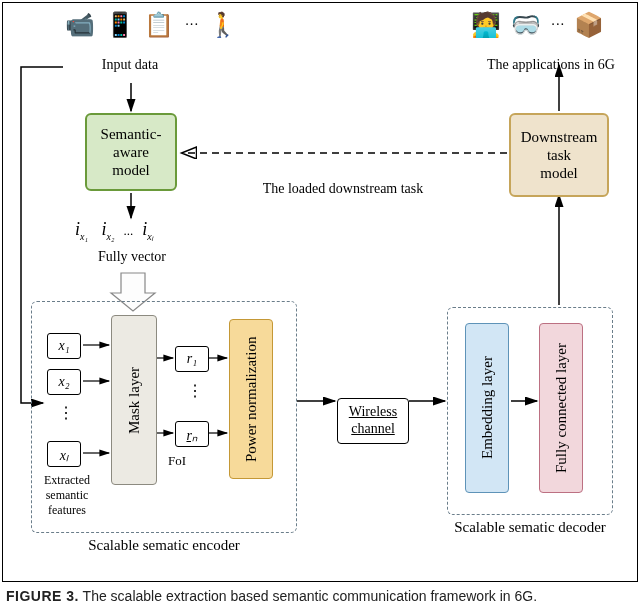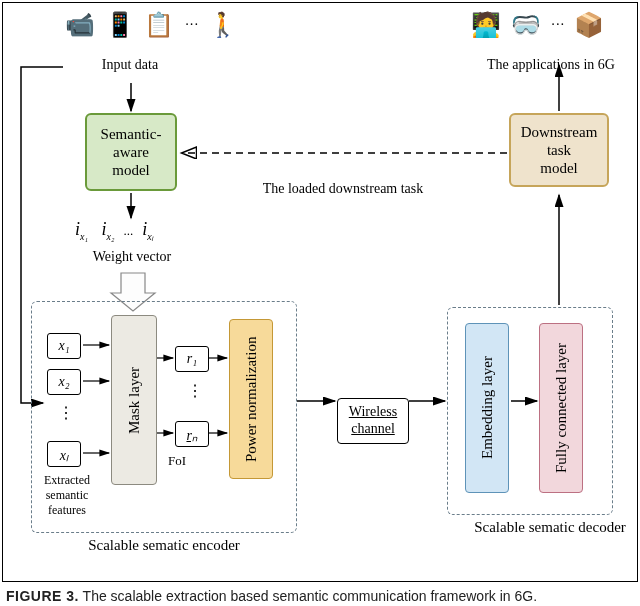--- a/index.html
+++ b/index.html
@@ -25,21 +25,21 @@
     border: 2px solid;
     border-radius: 6px;
     text-align: center;
     display: flex;
     align-items: center;
     justify-content: center;
     font-size: 15px;
     line-height: 1.2;
   }
   .sem-aware { background:#d7e9c7; border-color:#6a9a3a; width:92px; height:78px; }
-  .down-task { background:#efe3cc; border-color:#c6a55a; width:100px; height:74px; }
+  .down-task { background:#efe3cc; border-color:#c6a55a; width:100px; height:84px; }
   .enc-box { border:1.5px dashed #6a7d8a; border-radius:6px; background:transparent; }
   .dec-box { border:1.5px dashed #6a7d8a; border-radius:6px; background:transparent; }
   .small-box { border:1.5px solid #000; border-radius:3px; background:#fff; width:34px; height:26px; font-style:italic; font-size:14px; display:flex; align-items:center; justify-content:center; }
   .lbl { font-size:14px; text-align:center; }
   .mask-layer { background:#eceae3; border:1.5px solid #8c8a80; width:46px; height:170px; border-radius:4px; }
   .power-norm { background:#f7da9a; border:1.5px solid #c49836; width:44px; height:160px; border-radius:4px; }
   .emb-layer  { background:#d2e6f5; border:1.5px solid #5e93b8; width:44px; height:170px; border-radius:4px; }
   .fc-layer   { background:#f2d7dc; border:1.5px solid #bc7082; width:44px; height:170px; border-radius:4px; }
   .vtext { writing-mode: vertical-rl; transform: rotate(180deg); font-size:15px; display:flex; align-items:center; justify-content:center; height:100%; width:100%; }
   .wireless { background:#fff; border:1.5px solid #000; border-radius:4px; width:72px; height:46px; font-size:14px; }
@@ -122,21 +122,21 @@
 
   <div class="abs cap" style="left:210px; top:156px; width:260px; background:#fff;margin-top:22px;">The loaded downstream task</div>
 
   <div class="abs" style="left:72px; top:216px; font-style:italic; font-size:18px;">
     <span><span>i</span><span class="sub">x₁</span></span>
     &nbsp;
     <span><span>i</span><span class="sub">x₂</span></span>
     &nbsp;<span style="font-style:normal;font-size:13px">...</span>&nbsp;
     <span><span>i</span><span class="sub">xₗ</span></span>
   </div>
-  <div class="abs cap" style="left:74px; top:246px; width:110px;">Weight vector</div>
+  <div class="abs cap" style="left:74px; top:246px; width:110px;">Fully vector</div>
 
   <div class="abs enc-box" style="left:28px; top:298px; width:266px; height:232px;"></div>
   <div class="abs cap" style="left:28px; top:534px; width:266px; font-size:15px;">Scalable sematic encoder</div>
 
   <div class="abs small-box" style="left:44px; top:330px;">x₁</div>
   <div class="abs small-box" style="left:44px; top:366px;">x₂</div>
   <div class="abs" style="left:55px; top:400px; font-size:16px;">⋮</div>
   <div class="abs small-box" style="left:44px; top:438px;">xₗ</div>
   <div class="abs lbl" style="left:32px; top:470px; width:64px; white-space:pre-line; font-size:12px;">Extracted
 semantic
@@ -151,21 +151,21 @@
   <div class="abs small-box" style="left:172px; top:418px;text-decoration:underline;">rₙ</div>
   <div class="abs lbl" style="left:156px; top:450px; width:36px; font-size:13px;">FoI</div>
 
   <div class="abs power-norm" style="left:226px; top:316px;">
     <div class="vtext">Power normalization</div>
   </div>
 
   <div class="abs box wireless" style="left:334px; top:395px;text-decoration:underline;">Wireless channel</div>
 
   <div class="abs dec-box" style="left:444px; top:304px; width:166px; height:208px;"></div>
-  <div class="abs cap" style="left:464px; top:516px; width:166px; font-size:15px;">Scalable sematic decoder</div>
+  <div class="abs cap" style="left:444px; top:516px; width:166px; font-size:15px;">Scalable sematic decoder</div>
 
   <div class="abs emb-layer" style="left:462px; top:320px;">
     <div class="vtext">Embedding layer</div>
   </div>
 
   <div class="abs fc-layer" style="left:536px; top:320px;">
     <div class="vtext">Fully connected layer</div>
   </div>
 
 </div>

